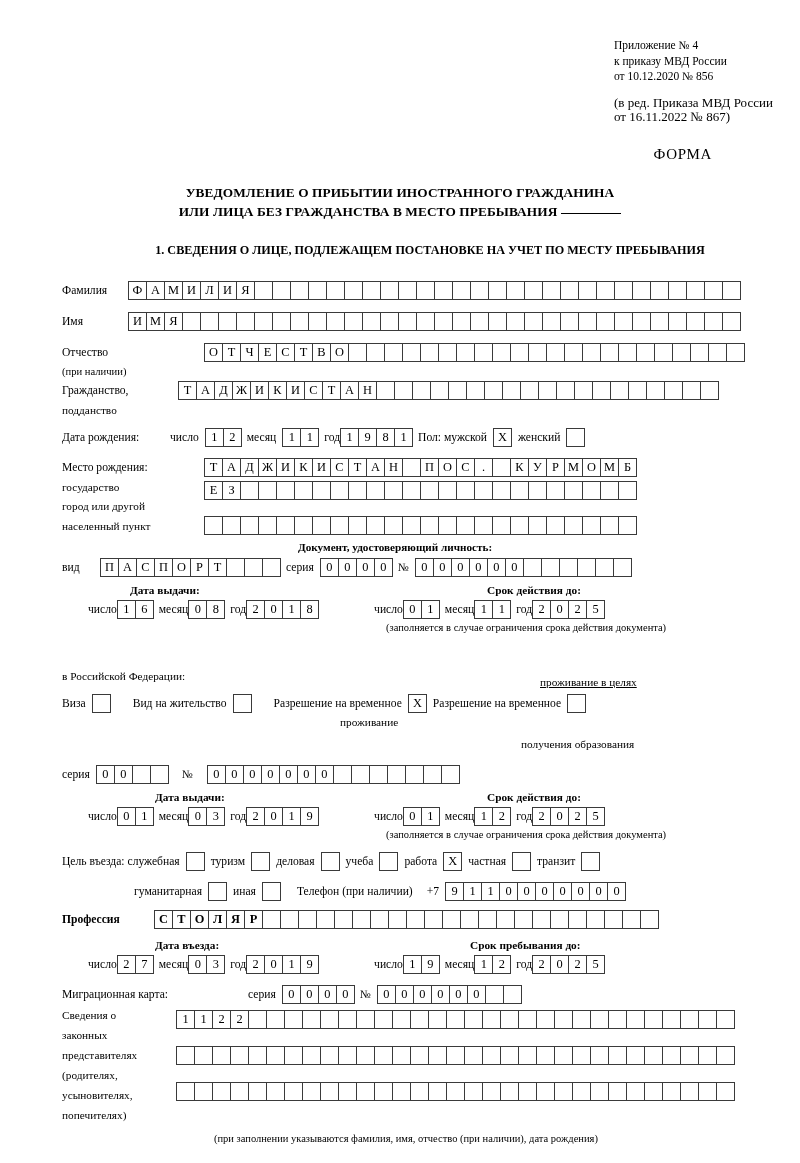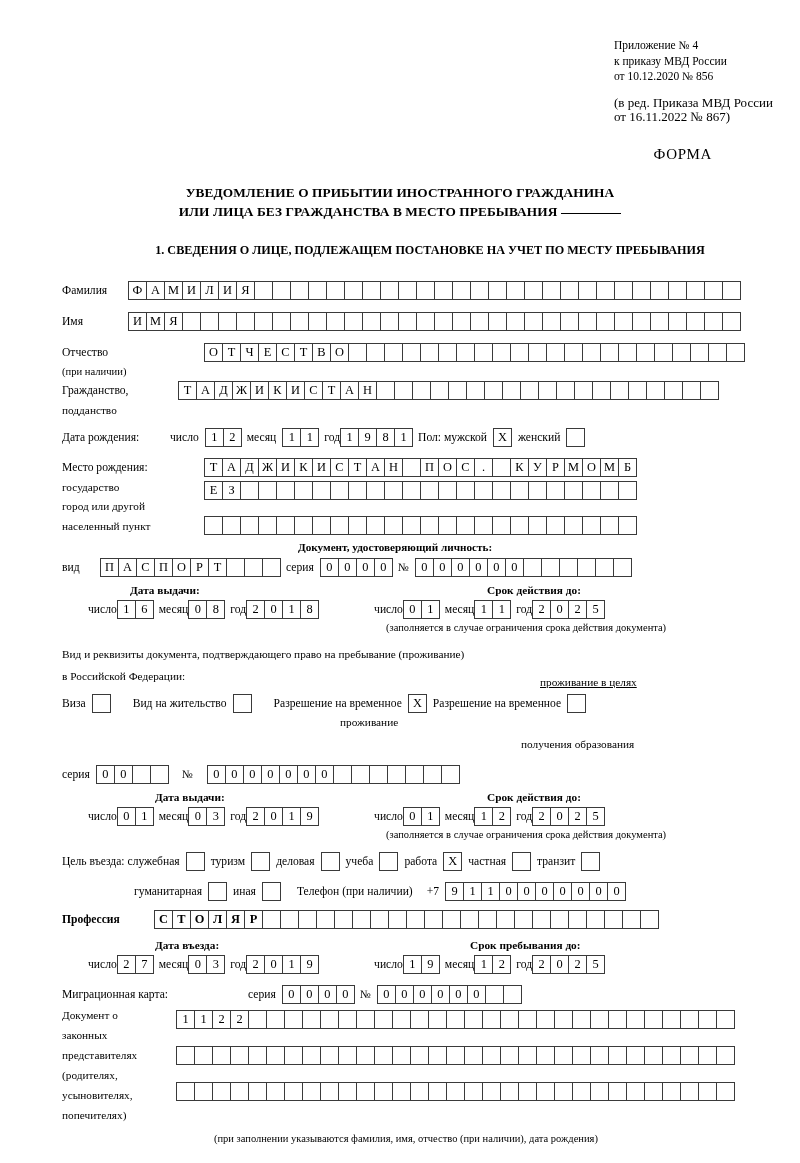--- a/index.html
+++ b/index.html
@@ -525,21 +525,20 @@
     <span class="boxes">
       <span class="bx">2</span>
         <span class="bx">0</span>
         <span class="bx">2</span>
         <span class="bx">5</span>
     </span>
   </div>
 
   <div class="italic-note" style="top:622px; left:386px;">(заполняется в случае ограничения срока действия документа)</div>
 
-  <div class="sub-lbl" style="top:648px; left:62px;">Вид и реквизиты документа, подтверждающего право на пребывание (проживание)</div>
   <div class="sub-lbl" style="top:670px; left:62px;">в Российской Федерации:</div>
 
   <div class="row" style="top:694px; left:62px;">
     <span class="lbl">Виза</span>
     <span class="sep"></span>
     <span class="single"></span>
     <span style="display:inline-block;width:22px;"></span>
     <span class="lbl">Вид на жительство</span>
     <span class="sep"></span>
     <span class="single"></span>
@@ -787,21 +786,21 @@
         <span class="bx">0</span>
         <span class="bx">0</span>
         <span class="bx">0</span>
         <span class="bx">0</span>
         <span class="bx">0</span>
         <span class="bx"></span>
         <span class="bx"></span>
     </span>
   </div>
 
-  <div class="sub-lbl" style="top:1009px; left:62px;">Документ о</div>
+  <div class="sub-lbl" style="top:1009px; left:62px;">Сведения о</div>
   <div class="sub-lbl" style="top:1029px; left:62px;">законных</div>
   <div class="sub-lbl" style="top:1049px; left:62px;">представителях</div>
   <div class="sub-lbl" style="top:1069px; left:62px;">(родителях,</div>
   <div class="sub-lbl" style="top:1089px; left:62px;">усыновителях,</div>
   <div class="sub-lbl" style="top:1109px; left:62px;">попечителях)</div>
 
   <div class="row" style="top:1010px; left:176px;">
     <span class="boxes">
       <span class="bx">1</span>
         <span class="bx">1</span>

